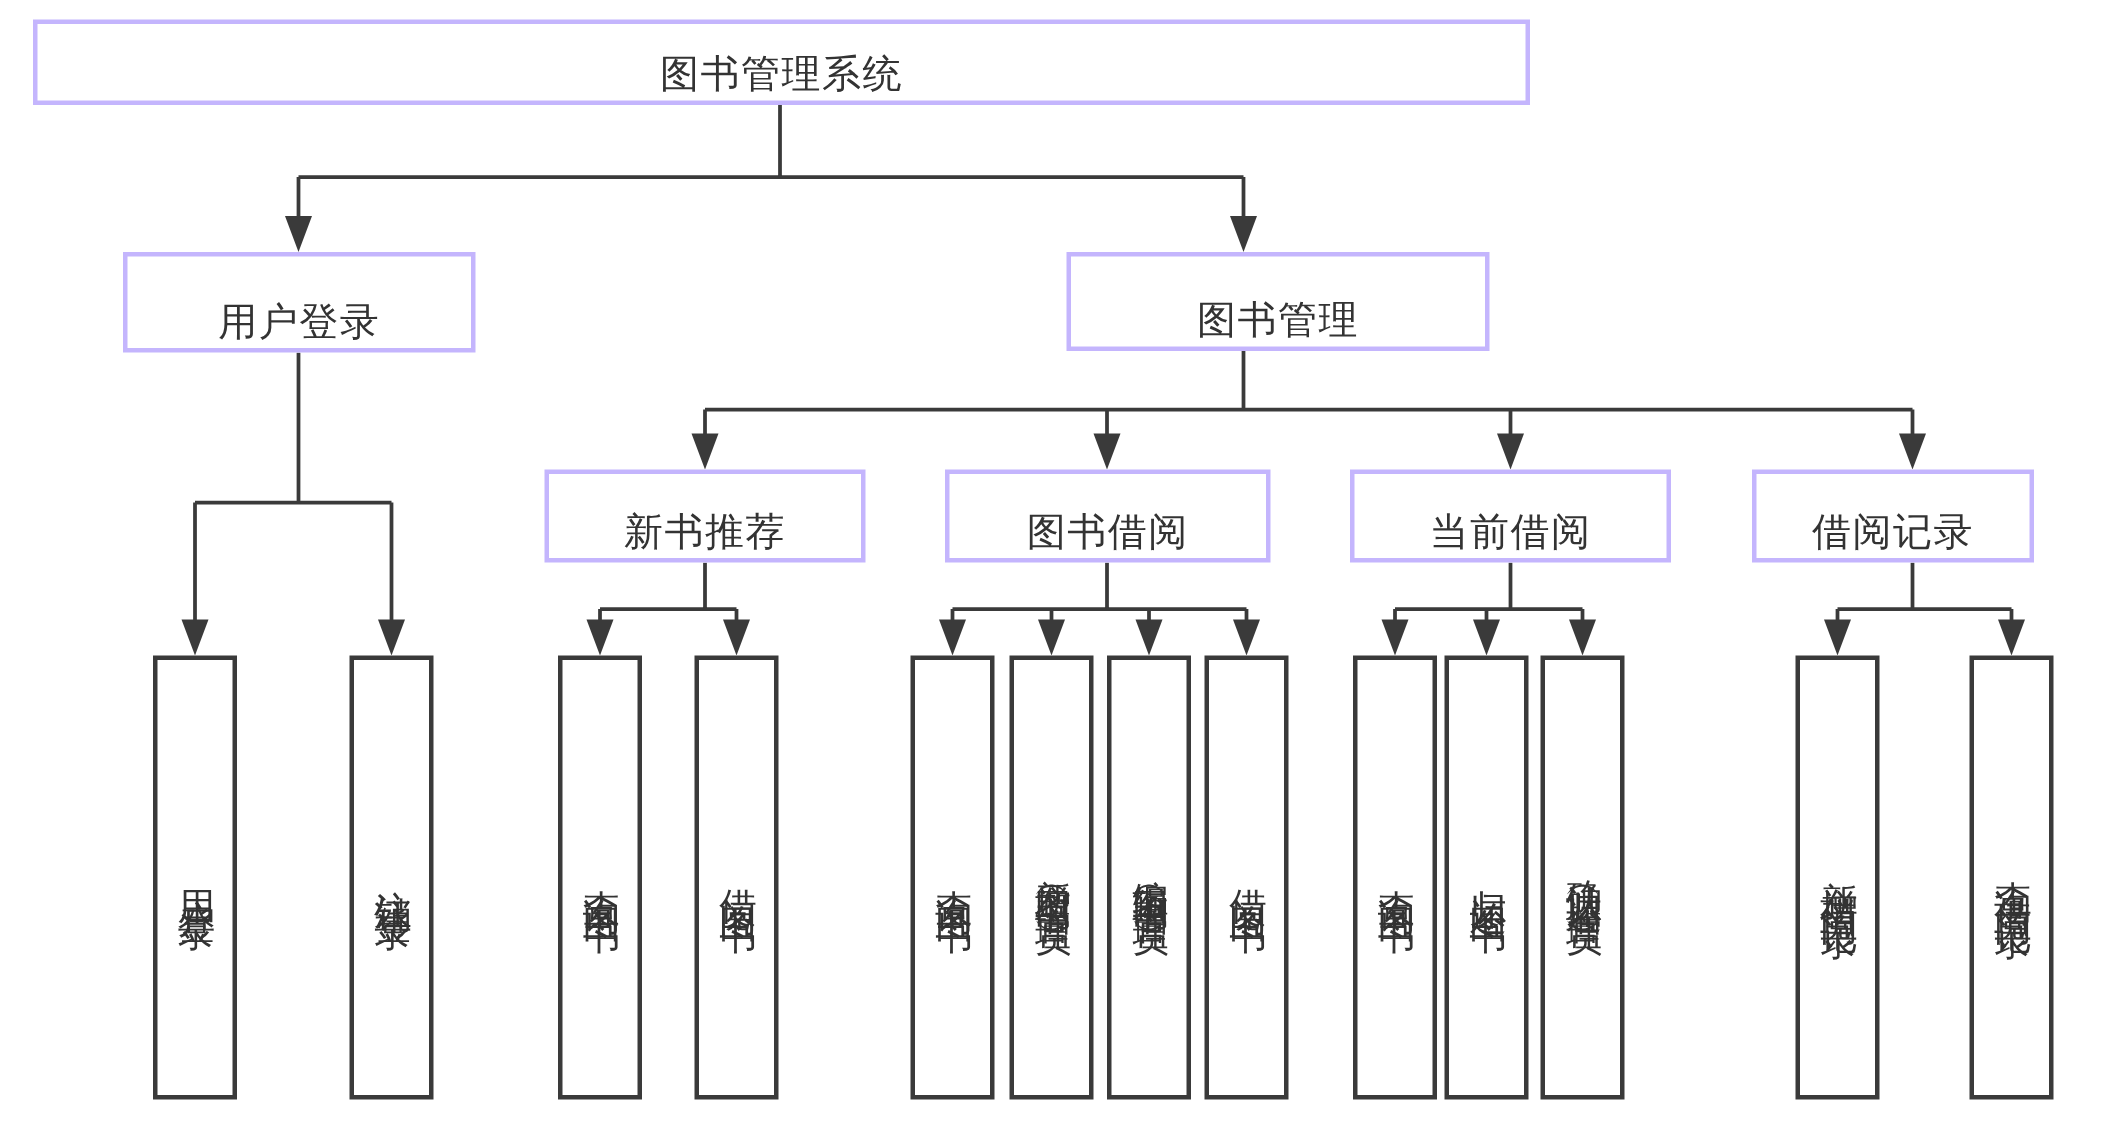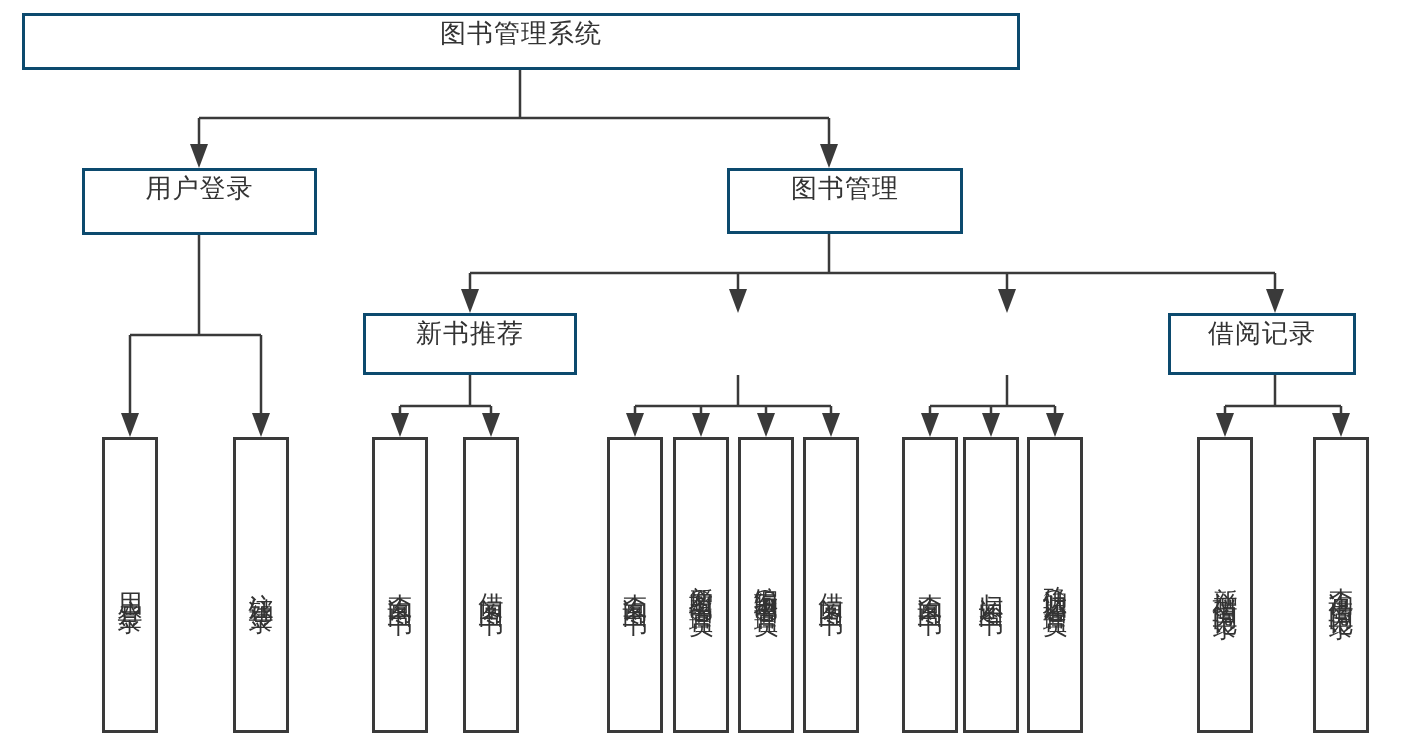--- a/index.html
+++ b/index.html
@@ -28,24 +28,24 @@
     stroke: #3a3a3a;
     stroke-width: 2.5;
   }
   .connector-layer polygon {
     fill: #3a3a3a;
     stroke: none;
   }
   .hbox {
     position: absolute;
     box-sizing: border-box;
-    border: 3px solid #0c4a6e;
+    border: 3px solid #c4b5fd;
     background: #ffffff;
     display: flex;
-    align-items: flex-start;
+    align-items: flex-end;
     justify-content: center;
   }
   .hbox span {
     font-size: 26px;
     color: #333333;
     letter-spacing: 1px;
     white-space: nowrap;
   }
   .vbox {
     position: absolute;
@@ -123,26 +123,32 @@
     </g>
   </svg>
 
   <div class="hbox" style="left:22px; top:13px; width:998px; height:57px;">
     <span>图书管理系统</span>
   </div>
 
   <div class="hbox" style="left:82px; top:168px; width:235px; height:67px;">
     <span>用户登录</span>
   </div>
-  <div class="hbox" style="left:711px; top:168px; width:236px; height:66px;margin-left:16px;">
+  <div class="hbox" style="left:711px; top:168px; width:282px; height:66px;">
     <span>图书管理</span>
   </div>
 
   <div class="hbox" style="left:363px; top:313px; width:214px; height:62px;">
     <span>新书推荐</span>
+  </div>
+  <div class="hbox" style="left:630px; top:313px; width:217px; height:62px;">
+    <span>图书借阅</span>
+  </div>
+  <div class="hbox" style="left:900px; top:313px; width:214px; height:62px;">
+    <span>当前借阅</span>
   </div>
   <div class="hbox" style="left:1168px; top:313px; width:188px; height:62px;">
     <span>借阅记录</span>
   </div>
 
   <div class="vbox" style="left:102px;">
     <span>用户登录</span>
   </div>
   <div class="vbox" style="left:233px;">
     <span>注销登录</span>

